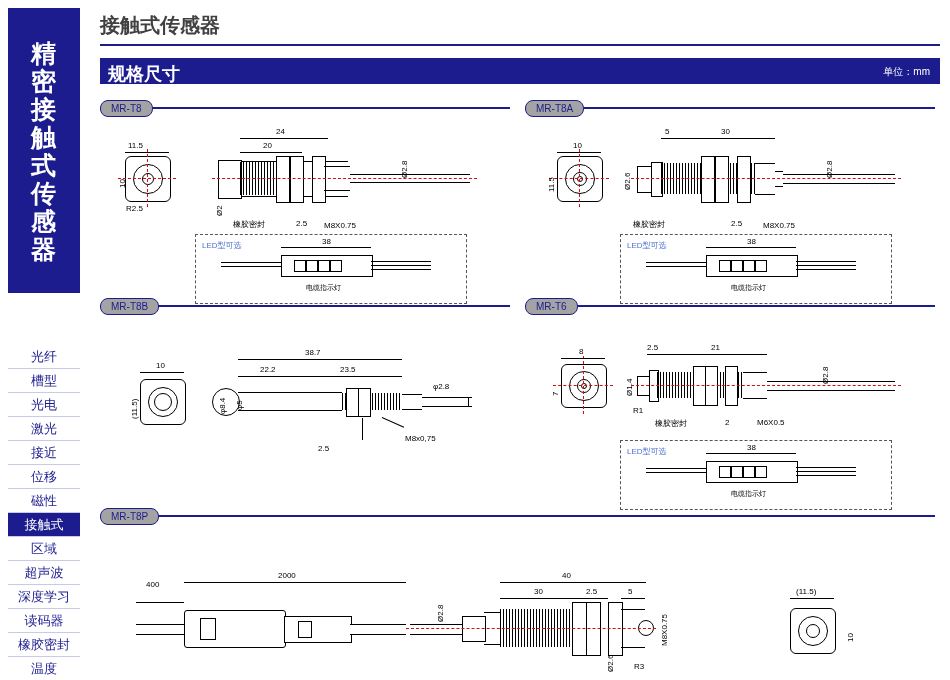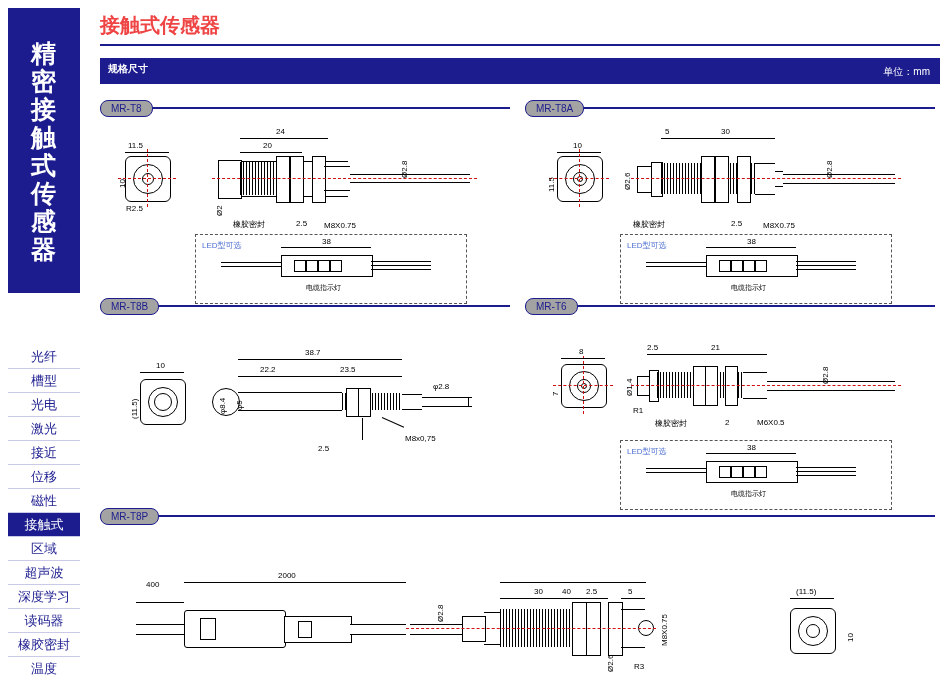--- a/index.html
+++ b/index.html
@@ -31,31 +31,31 @@
     font-size:13px;color:#1c1c8f;
     border-bottom:1px solid #c9c9e8;
     cursor:pointer;
   }
   .nav-item.active{
     background:#1c1c8f;color:#ffffff;font-weight:normal;
   }
   
   #page-title{
     position:absolute;left:100px;top:12px;
-    font-size:20px;font-weight:bold;color:#ef4444;
+    font-size:20px;font-weight:bold;color:#404040;
   }
   #title-rule{
     position:absolute;left:100px;top:44px;width:840px;height:2px;background:#1c1c8f;
   }
   #spec-bar{
     position:absolute;left:100px;top:58px;width:840px;height:26px;
     background:#1c1c8f;color:#fff;
   }
   #spec-bar .label{
-    position:absolute;left:8px;top:4px;font-size:10px;font-weight:bold;
+    position:absolute;left:8px;top:4px;font-size:18px;font-weight:bold;
   }
   #spec-bar .unit{
     position:absolute;right:10px;top:7px;font-size:10px;font-weight:normal;
   }
   
   .panel{position:absolute;}
   .panel-head{position:relative;height:16px;}
   .panel-tag{
     position:absolute;left:0;top:0;height:15px;line-height:15px;
     padding:0 10px;border:1px solid #1c1c8f;border-radius:8px;
@@ -365,21 +365,21 @@
     <div class="thread" style="left:400px;top:85px;width:96px;height:38px;"></div>
     <div class="boxf" style="left:472px;top:78px;width:13px;height:52px;"></div>
     <div class="boxf" style="left:486px;top:78px;width:13px;height:52px;"></div>
     <div class="boxf" style="left:508px;top:78px;width:13px;height:52px;"></div>
     <div class="ln hln" style="left:521px;top:85px;width:24px;"></div>
     <div class="ln hln" style="left:521px;top:123px;width:24px;"></div>
     <div class="circ" style="left:538px;top:96px;width:14px;height:14px;"></div>
     <div class="cl" style="left:306px;top:104px;width:250px;"></div>
 
     <div class="ln hln" style="left:400px;top:58px;width:146px;"></div>
-    <div class="dim" style="left:462px;top:47px;margin-top:16px;">40</div>
+    <div class="dim" style="left:462px;top:47px;">40</div>
     <div class="ln hln" style="left:400px;top:74px;width:86px;"></div>
     <div class="dim" style="left:434px;top:63px;">30</div>
     <div class="ln hln" style="left:486px;top:74px;width:22px;"></div>
     <div class="dim" style="left:486px;top:63px;">2.5</div>
     <div class="ln hln" style="left:521px;top:74px;width:24px;"></div>
     <div class="dim" style="left:528px;top:63px;">5</div>
     <div class="dim rot" style="left:336px;top:98px;">Ø2.8</div>
     <div class="dim rot" style="left:560px;top:122px;">M8X0.75</div>
     <div class="dim" style="left:534px;top:138px;">R3</div>
     <div class="dim rot" style="left:506px;top:148px;">Ø2.6</div>

